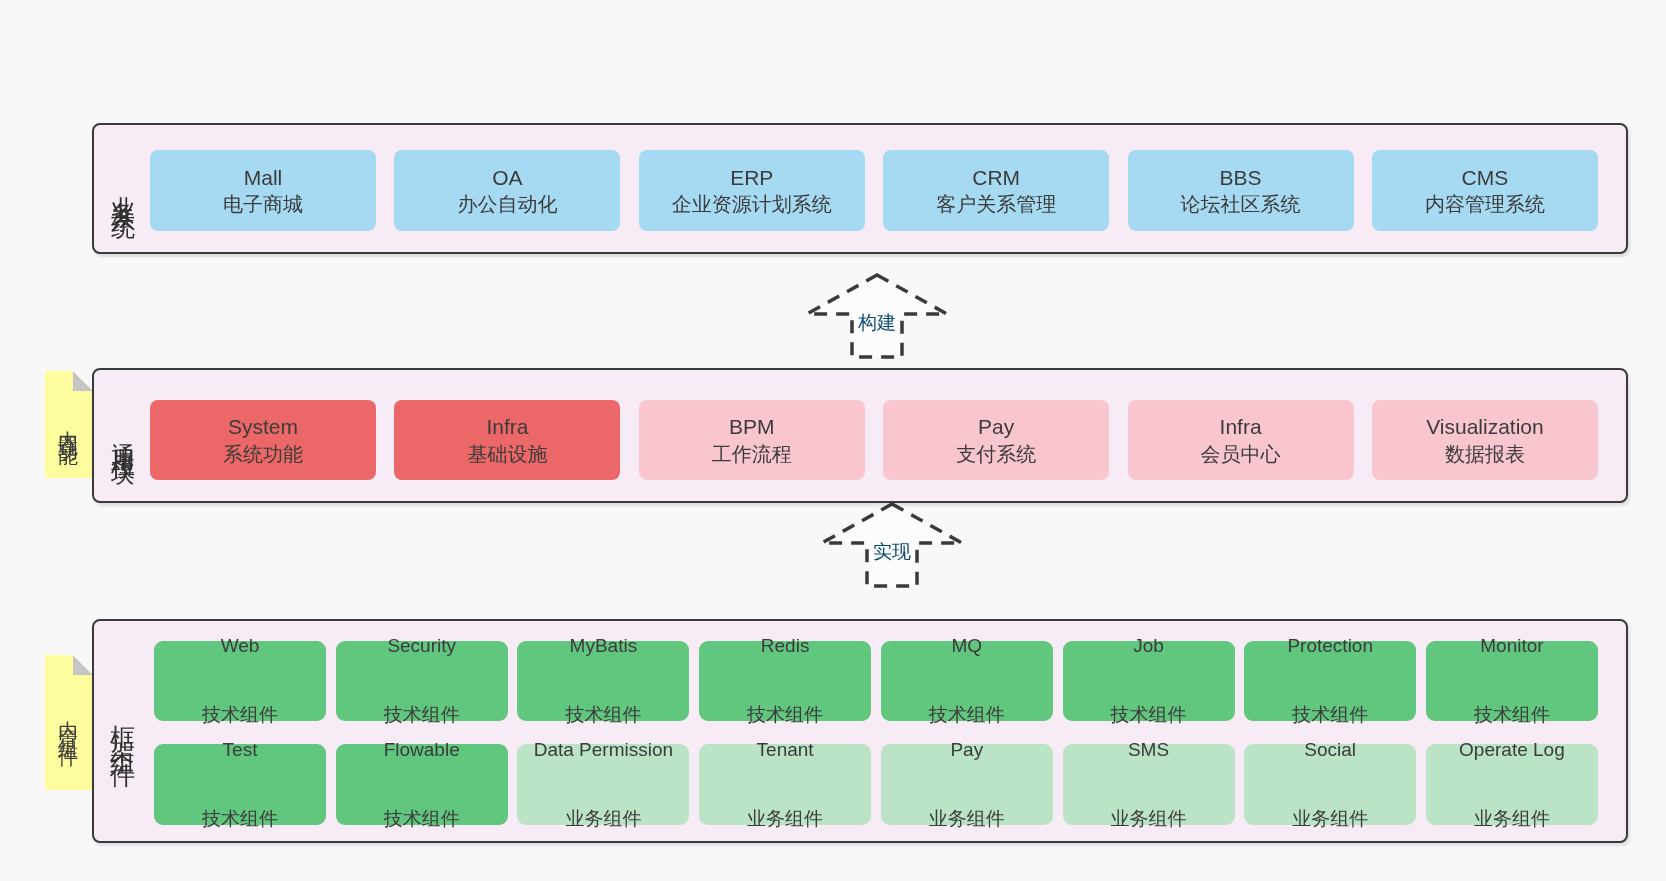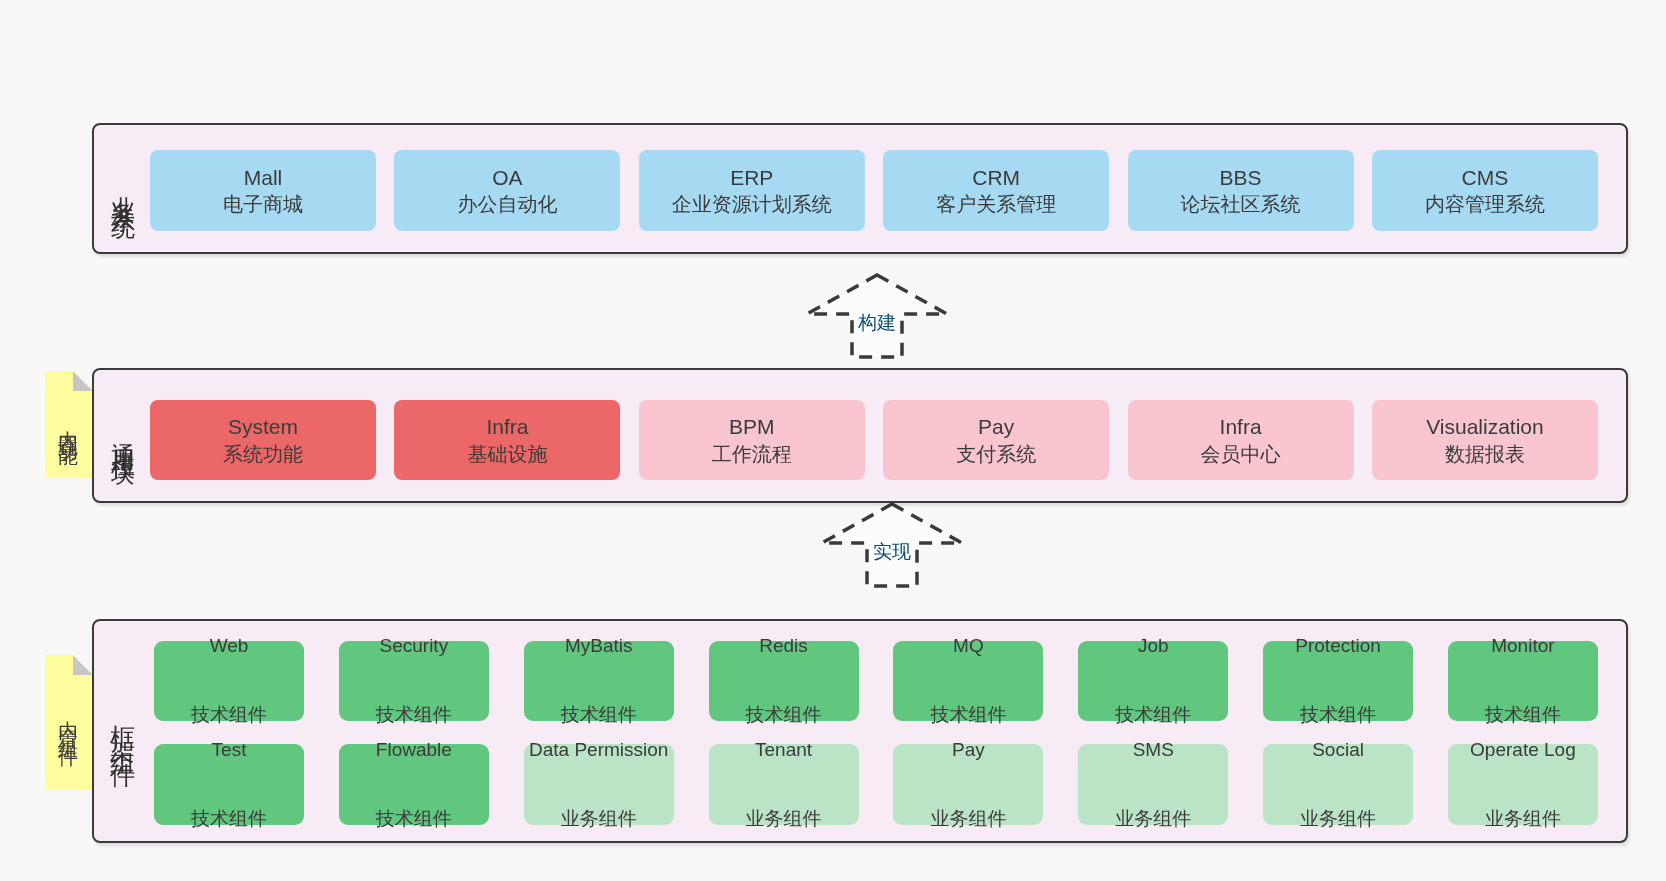--- a/index.html
+++ b/index.html
@@ -35,21 +35,21 @@
   .band-2 .row{top:30px;height:80px;}
   .row-narrow{left:60px;right:28px;}
   .band-3 .row-a{top:20px;height:80px;}
   .band-3 .row-b{top:123px;height:81px;}
   
   .box{
     display:flex;flex-direction:column;align-items:center;justify-content:center;
     border-radius:8px;text-align:center;line-height:1.3;
     width:226px;box-sizing:border-box;padding:2px 4px;
   }
-  .band-3 .box{width:150px;border-radius:9px;gap:44px;}
+  .band-3 .box{width:172px;border-radius:9px;gap:44px;}
   .box .nm{font-size:21px;}
   .box .sb{font-size:20px;}
   .band-3 .box .nm,.band-3 .box .sb{font-size:19px;}
   .blue{background:#a6daf3;}
   .red{background:#ec6767;}
   .pink{background:#f9c6cf;}
   .green{background:#62c77e;}
   .light{background:#bae4c5;}
   
   .note{

